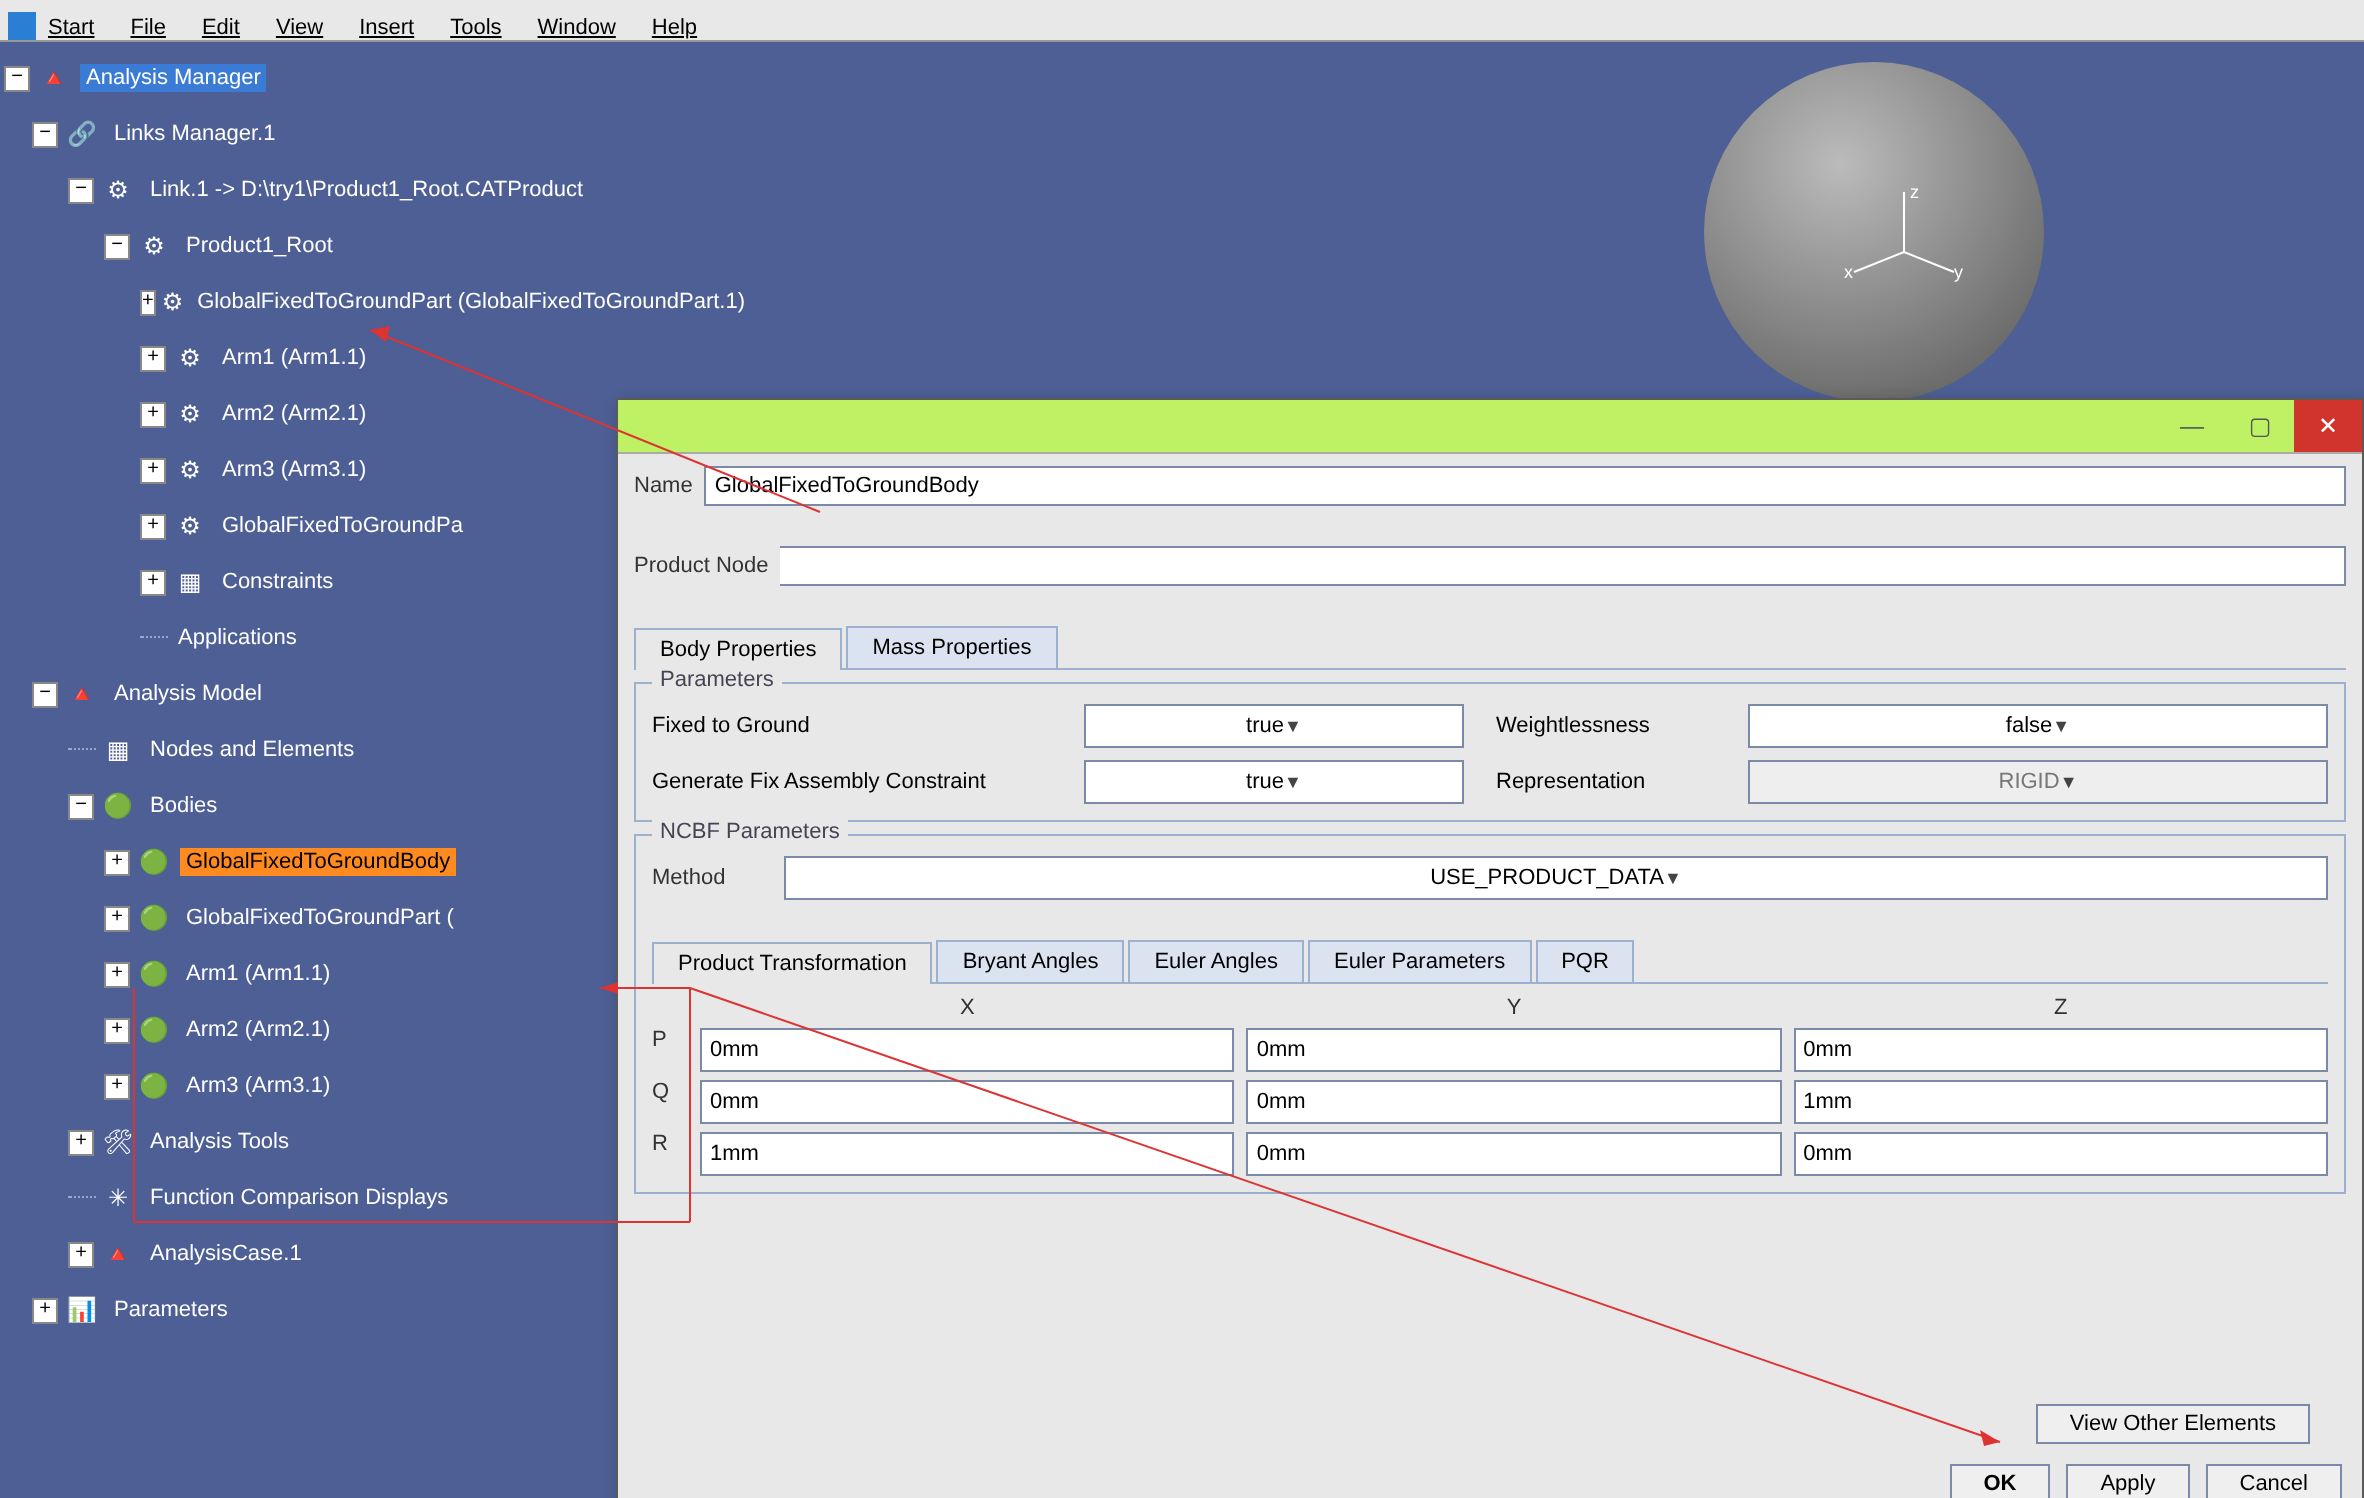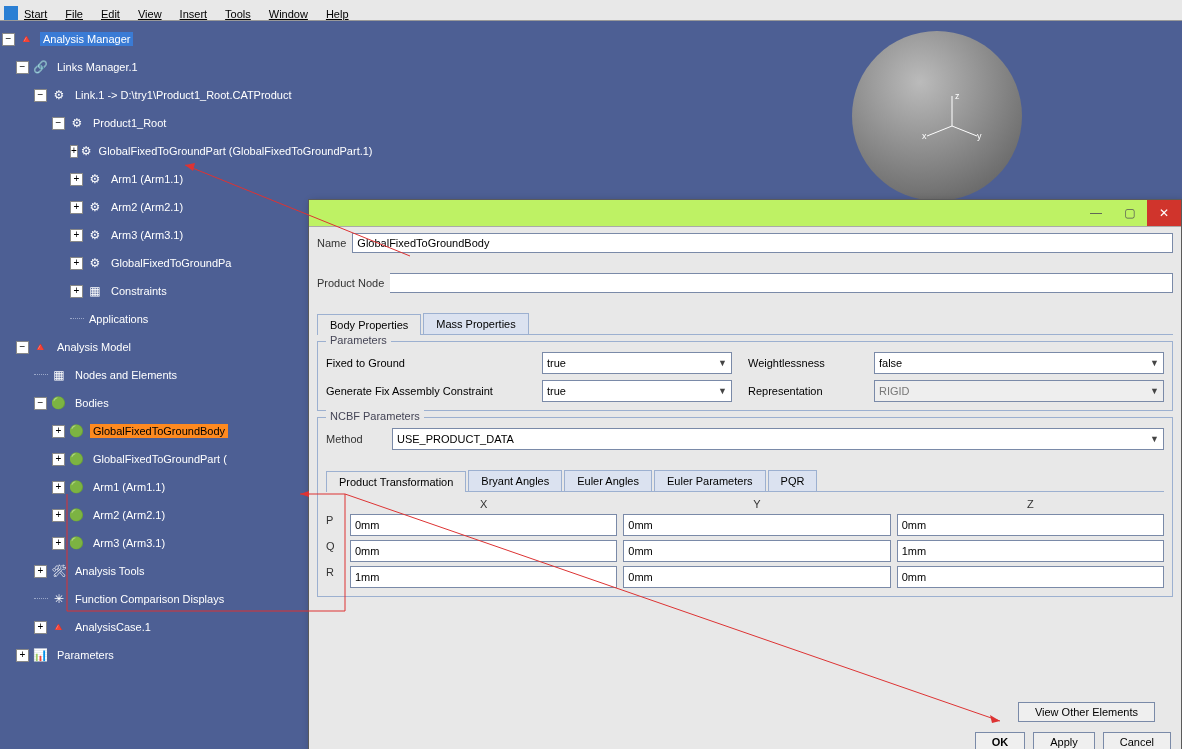--- a/index.html
+++ b/index.html
@@ -28,21 +28,21 @@
 .frow{display:flex;align-items:center;margin-bottom:20px}
 .frow label{margin-right:6px;color:#333}
 .tbox{background:#fff;border:1px solid #7a8aa8;height:18px;padding:0 4px;flex:1;font-family:inherit;font-size:11px}
 .readonly{color:#777}
 .prodbox{border:1px solid #d33;padding:0 4px;height:18px;background:#fff;color:#777}
 .tabstrip{display:flex;margin-top:6px;border-bottom:1px solid #9cb0d0}
 .tab{padding:4px 12px;border:1px solid #9cb0d0;border-bottom:none;margin-right:2px;background:#dbe2f0;cursor:pointer}
 .tab.active{background:#e8e8e8;position:relative;top:1px}
 .group{border:1px solid #9cb0d0;margin-top:6px;padding:10px 8px 8px;position:relative}
 .group>.gt{position:absolute;top:-8px;left:8px;background:#e8e8e8;padding:0 4px;color:#445}
-.sel{background:#fff;border:1px solid #7a8aa8;height:20px;padding:0 4px;display:flex;align-items:center;justify-content:space-between;min-width:180px}
+.sel{background:#fff;border:1px solid #7a8aa8;height:20px;padding:0 4px;display:flex;align-items:center;justify-content:center;min-width:180px}
 .sel .arr{font-size:9px;color:#444}
 .pxyz{display:grid;grid-template-columns:18px 1fr 1fr 1fr;gap:4px 6px;margin-top:6px}
 .pxyz .hd{text-align:center;color:#333}
 .pxyz .rl{text-align:left;color:#333}
 .pxyz .cell{background:#fff;border:1px solid #7a8aa8;height:20px;padding:0 4px;display:flex;align-items:center}
 .dbuttons{position:absolute;right:10px;bottom:8px;display:flex;gap:8px}
 .btn{border:1px solid #7a8aa8;background:#efefef;padding:3px 16px;cursor:pointer}
 .viewother{position:absolute;right:26px;bottom:38px}
 svg.annots{position:absolute;left:0;top:0;pointer-events:none}
 </style>

